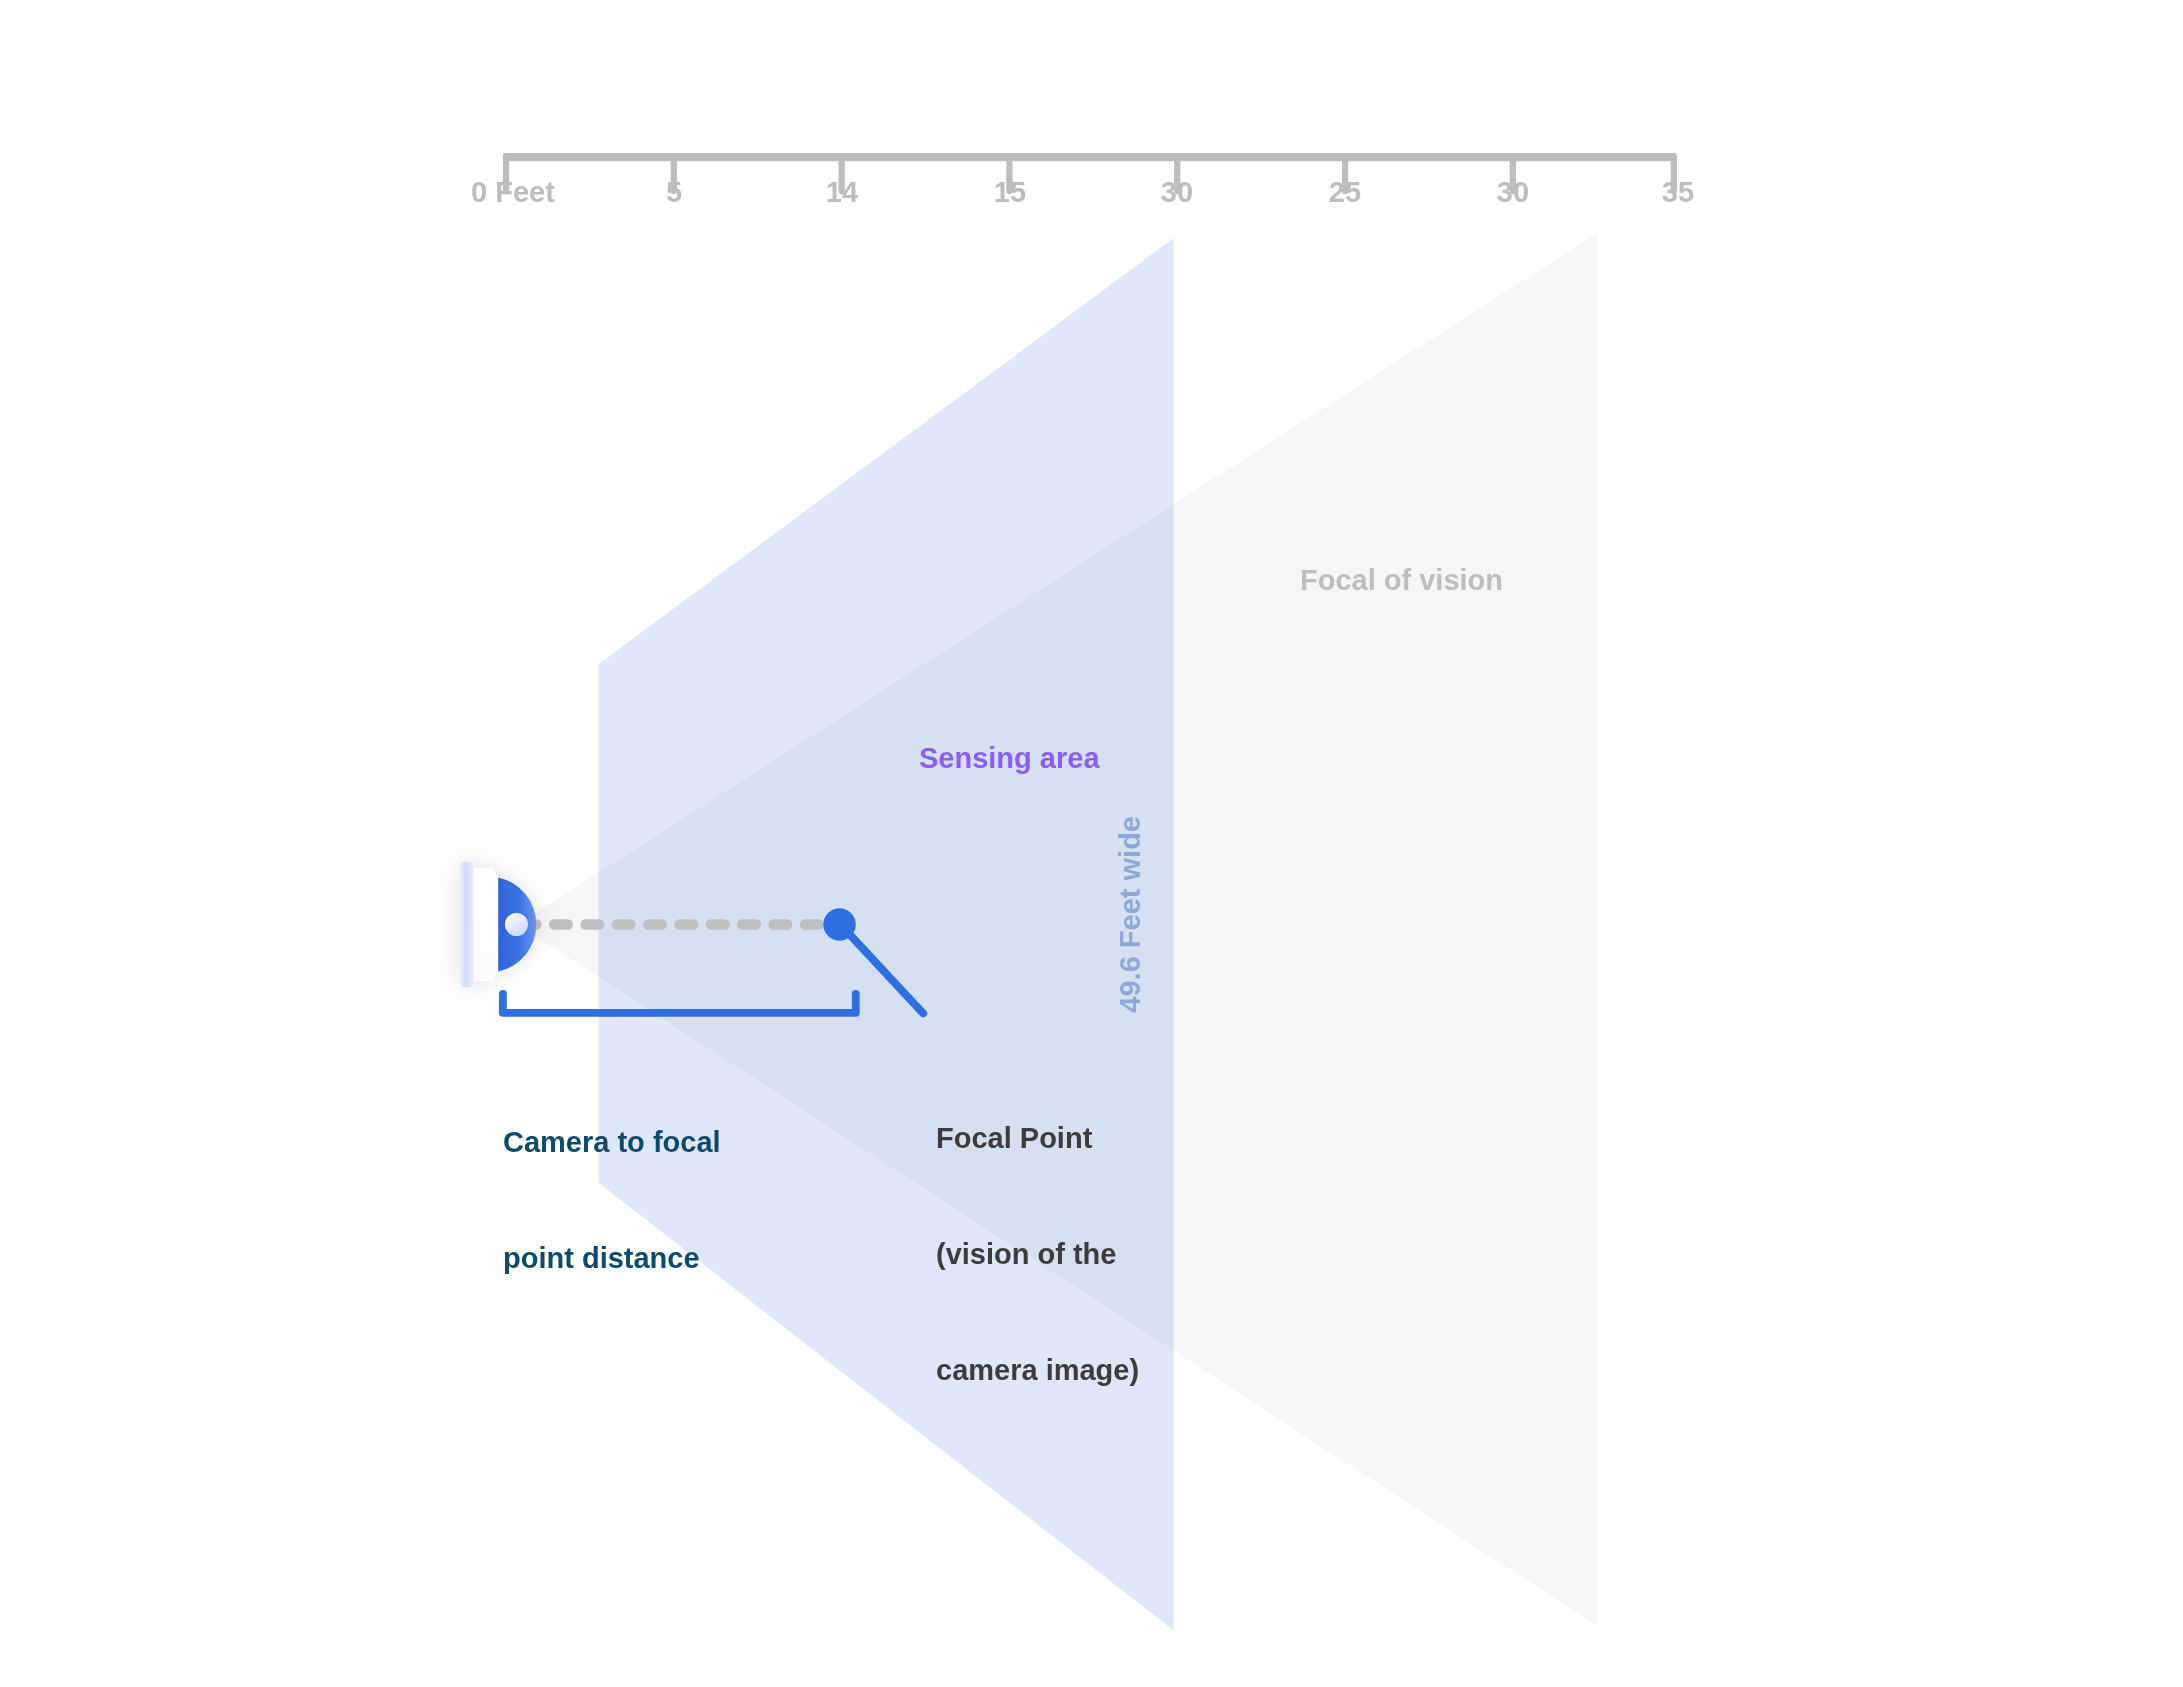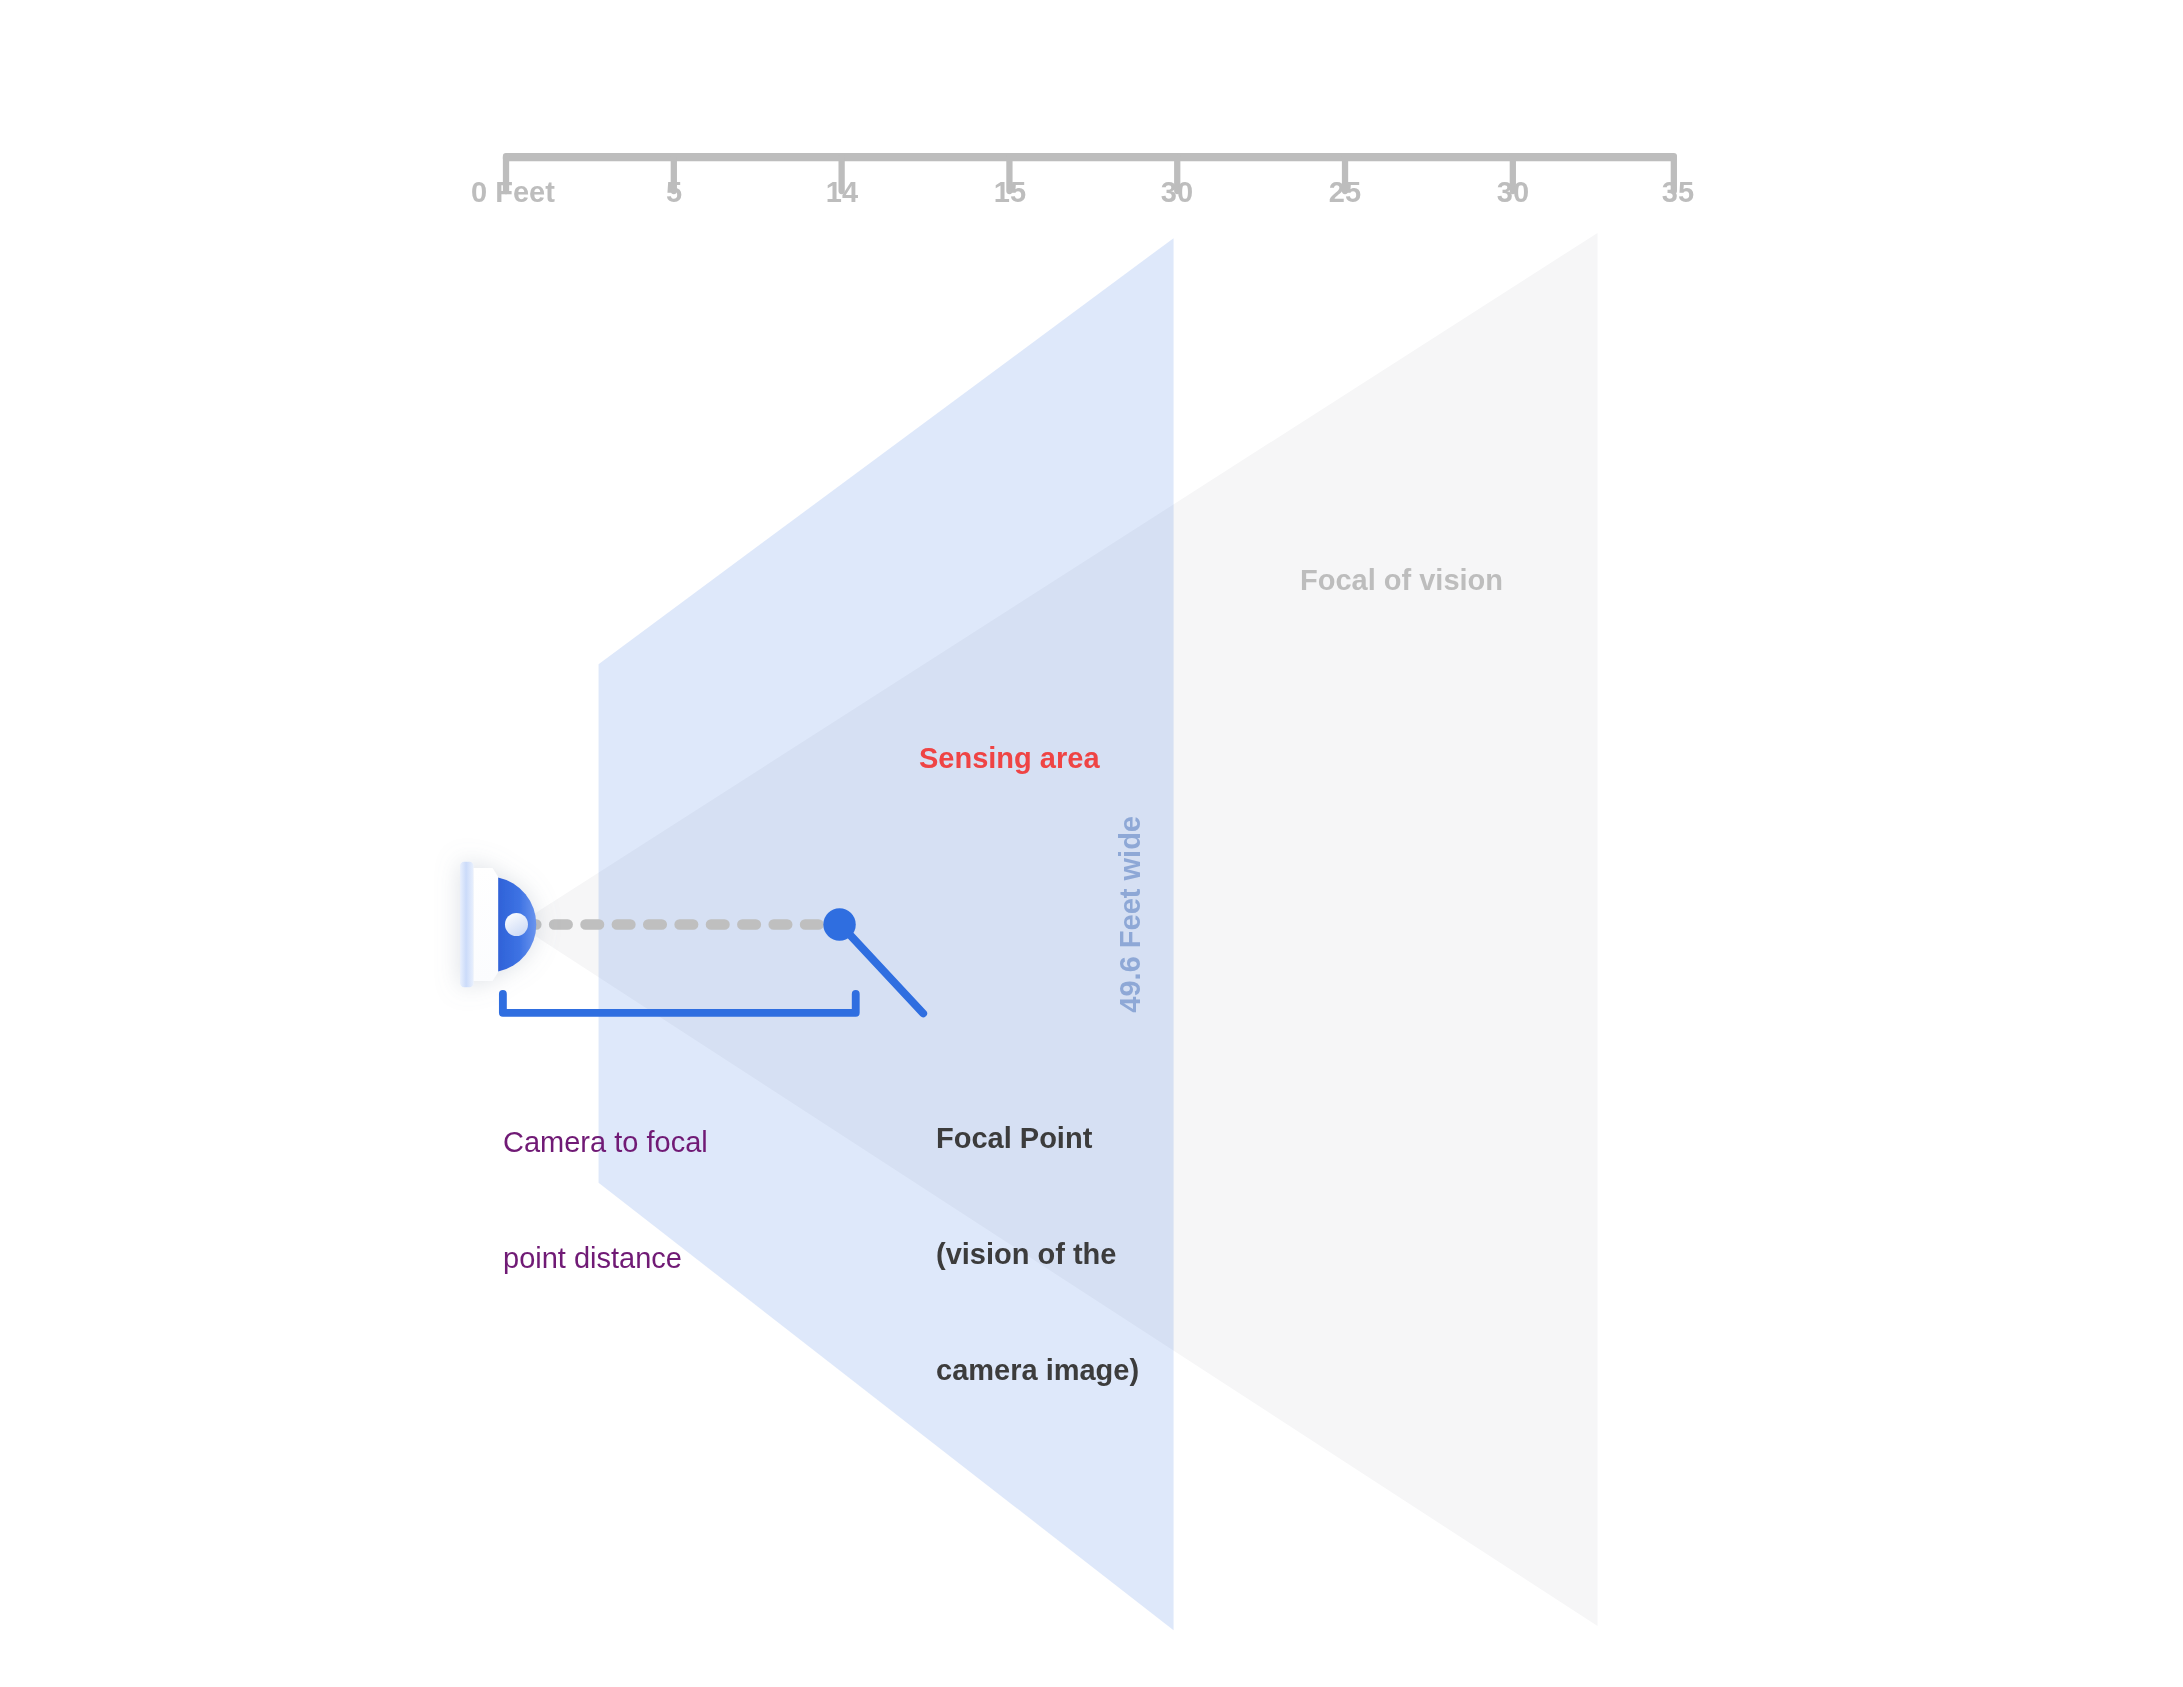--- a/index.html
+++ b/index.html
@@ -42,38 +42,38 @@
   .tick-label.first { transform: translateX(0); }
   
   #field-of-vision-label {
     left: 1300px; top: 563px;
     color: #bdbdbd;
     font-size: 29px;
     font-weight: 700;
   }
   #sensing-area-label {
     left: 919px; top: 741px;
-    color: #ef4444;
+    color: #8b5cf6;
     font-size: 29px;
     font-weight: 700;
   }
   #feet-wide-label {
     left: 1113px; top: 816px;
     color: #8ea8d6;
     font-size: 29px;
     font-weight: 700;
     transform-origin: left top;
     transform: rotate(-90deg) translate(-100%, 0);
   }
   
   #camera-distance-label {
     left: 503px; top: 1046px;
-    color: #701a75;
+    color: #0c4a6e;
     font-size: 29px;
-    font-weight: 400;
+    font-weight: 700;
     line-height: 1.33;
   }
   #focal-point-label {
     left: 936px; top: 1042px;
     color: #3c3c3c;
     font-size: 29px;
     font-weight: 700;
     line-height: 1.33;
   }
 </style>

